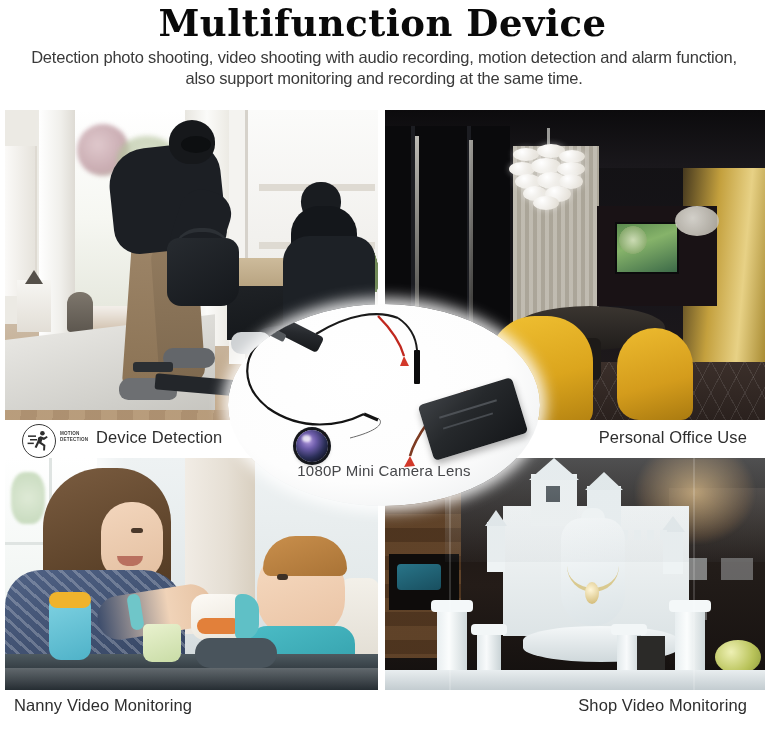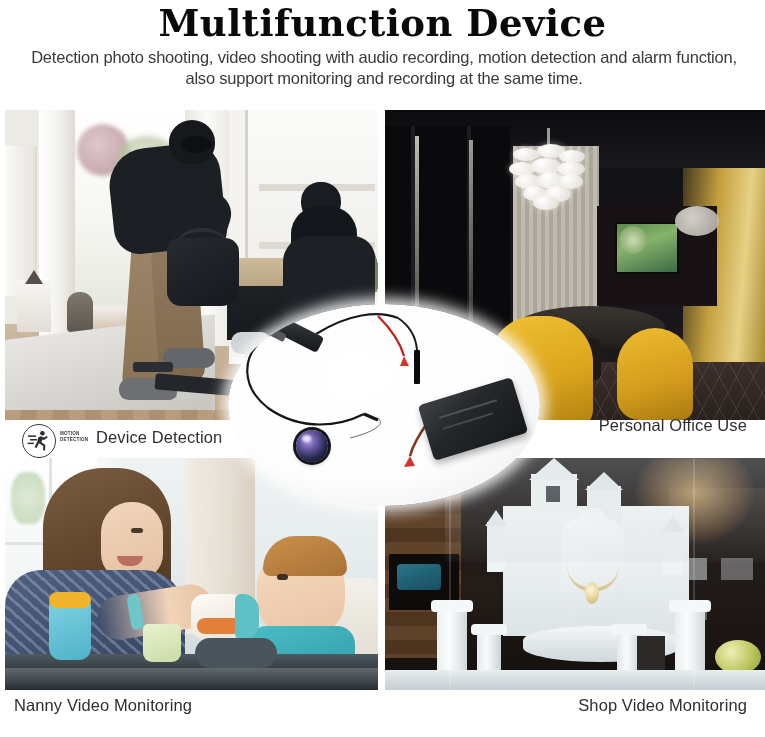--- a/index.html
+++ b/index.html
@@ -250,21 +250,21 @@
   .band-bot{left:0;top:690px;width:765px;height:47px;}
 
   .label{
     position:absolute;
     font-size:16.5px;
     color:#2e2e2e;
     letter-spacing:.1px;
     white-space:nowrap;
   }
   .lbl-motion{left:96px;top:428px;}
-  .lbl-office{right:18px;top:416px;}
+  .lbl-office{right:18px;top:428px;}
   .lbl-nanny{left:14px;top:696px;}
   .lbl-shop{right:18px;top:696px;}
 
   
   .md-icon{position:absolute;left:22px;top:424px;width:32px;height:32px;border-radius:50%;
      border:1.6px solid #3a3a3a;background:#fff;}
   .md-icon svg{position:absolute;left:4px;top:4px;}
   .md-text{position:absolute;left:60px;top:431px;width:34px;
      font-size:4.6px;line-height:5.6px;font-weight:bold;color:#3c3c3c;letter-spacing:.2px;}
 
@@ -498,15 +498,16 @@
       <path d="M182 152 L176 163 L187 162 Z" fill="#d2382a"></path>
     </svg>
     <div class="ov pcb"></div>
     <div class="ov pcb-chip"></div>
     <div class="ov ant"></div>
     <div class="ov batt"></div>
     <div class="ov batt-l1"></div>
     <div class="ov batt-l2"></div>
     <div class="ov lens"></div>
     <div class="ov lens-glint"></div>
+    <div class="oval-cap">1080P Mini Camera Lens</div>
   </div>
 
 </div>
 
 </body></html>

